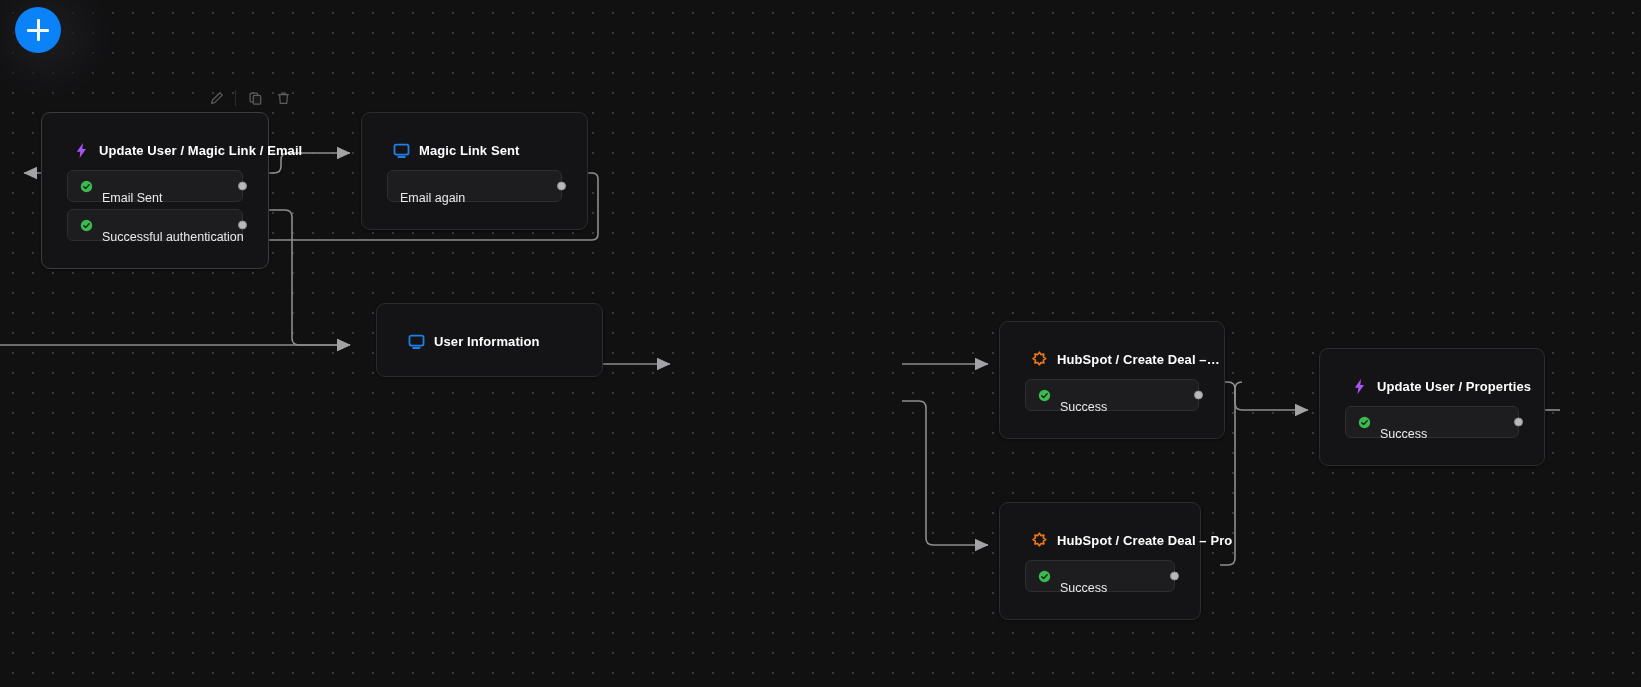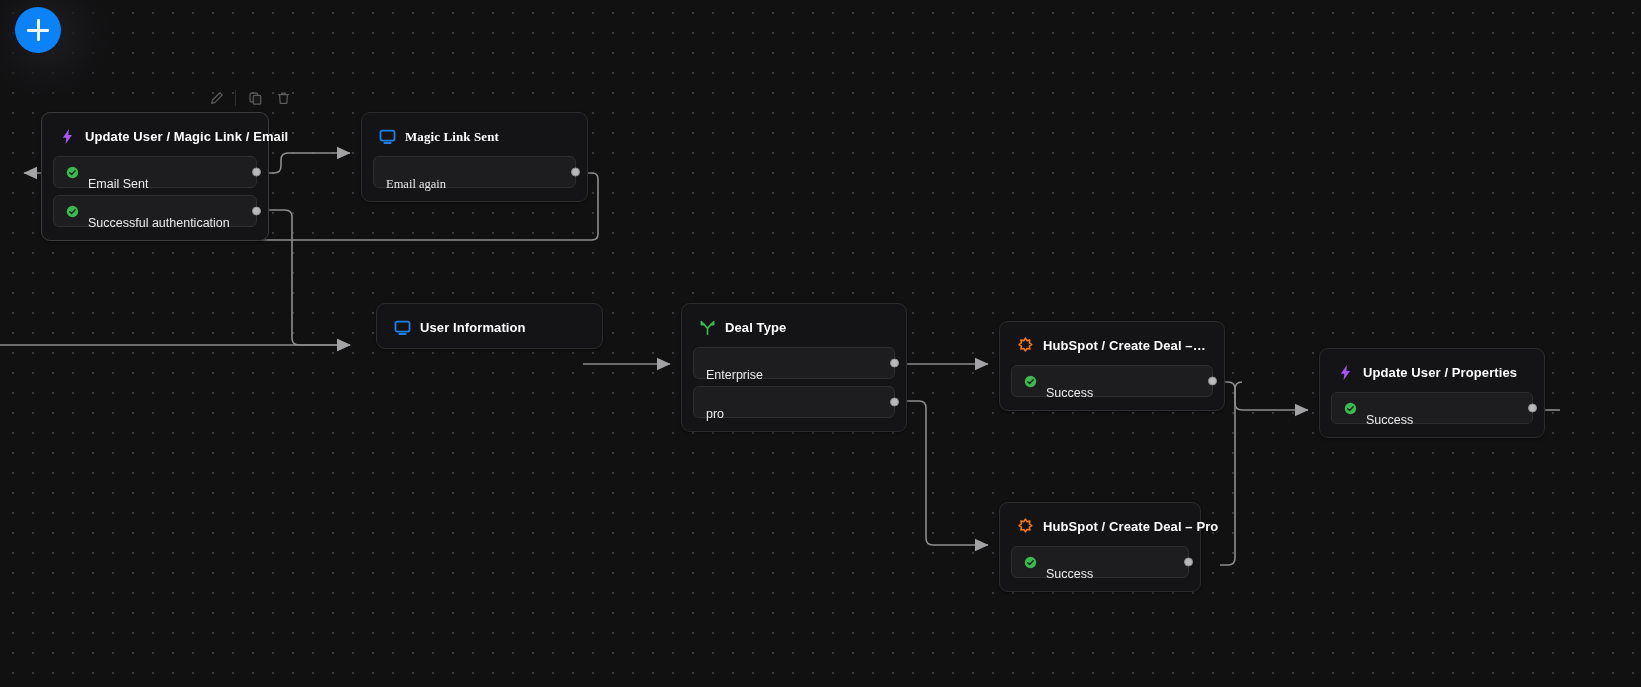--- a/index.html
+++ b/index.html
@@ -45,21 +45,21 @@
     cursor: pointer; border-radius: 3px; opacity: .82;
   }
   .tb-sep { width: 1px; height: 16px; background: #2e2e30; margin: 0 2px; }
 
   
   .node {
     position: absolute;
     background: #141416;
     border: 1px solid #2c2c2e;
     border-radius: 9px;
-    padding: 1px;
+    padding: 15px;
     box-shadow: 0 1px 3px rgba(0,0,0,0.5);
   }
   .node.selected { border-color: #3c3c3f; }
   .node-header {
     display: flex; align-items: center; gap: 9px;
     padding: 14px 16px 11px 16px;
   }
   .node-title {
     color: #ffffff; font-size: 13px; font-weight: 700;
     letter-spacing: .1px; white-space: nowrap;
@@ -78,21 +78,21 @@
   }
   .port-label { color: #e9e9ea; font-size: 12.5px; white-space: nowrap; margin-top: 24px; }
   .check-icon { width: 13px; height: 13px; flex: 0 0 13px; display: block; }
   .port-dot {
     position: absolute; right: -5px; top: 50%; transform: translateY(-50%);
     width: 9px; height: 9px; border-radius: 50%;
     background: #b9b9ba; border: 1px solid #8f8f90;
   }
 
   .node-1 { left: 41px;  top: 112px; width: 228px; }
-  .node-2 { left: 361px; top: 112px; width: 227px; font-family: Liberation Serif, serif; }
+  .node-2 { left: 361px; top: 112px; width: 227px; }
   .node-3 { left: 376px; top: 303px; width: 227px; }
   .node-4 { left: 681px; top: 303px; width: 226px; }
   .node-5 { left: 999px; top: 321px; width: 226px; text-align: right; }
   .node-6 { left: 999px; top: 502px; width: 202px; }
   .node-7 { left: 1319px; top: 348px; width: 226px; }
 </style>
 </head>
 <body>
 
 <div id="canvas">
@@ -199,40 +199,20 @@
   <div class="node node-3">
     <div class="node-header">
       <svg class="node-icon" viewBox="0 0 16 16">
         <rect x="1.4" y="2.4" width="13.2" height="9.4" rx="1.6" fill="none" stroke="#1d7fe8" stroke-width="1.7"></rect>
         <path d="M5 14.1h6" stroke="#1d7fe8" stroke-width="1.7" stroke-linecap="round"></path>
       </svg>
       <span class="node-title">User Information</span>
     </div>
   </div>
 
-  <div class="node node-4">
-    <div class="node-header">
-      <svg class="node-icon" viewBox="0 0 16 16">
-        <path d="M8 14.6V8.8M8 8.8L3.1 3.3M8 8.8l4.9-5.5" fill="none" stroke="#3cb950" stroke-width="1.5" stroke-linecap="round"></path>
-        <path d="M2.2 2.4v2.9h2.9" fill="none" stroke="#3cb950" stroke-width="1.5" stroke-linecap="round" stroke-linejoin="round"></path>
-        <path d="M13.8 2.4v2.9h-2.9" fill="none" stroke="#3cb950" stroke-width="1.5" stroke-linecap="round" stroke-linejoin="round"></path>
-      </svg>
-      <span class="node-title">Deal Type</span>
-    </div>
-    <div class="node-body">
-      <div class="port-row">
-        <span class="port-label">Enterprise</span>
-        <span class="port-dot"></span>
-      </div>
-      <div class="port-row">
-        <span class="port-label">pro</span>
-        <span class="port-dot"></span>
-      </div>
-    </div>
-  </div>
 
   <div class="node node-5">
     <div class="node-header">
       <svg class="node-icon" viewBox="0 0 16 16">
         <path d="M7.9 1.1l1.5 2.3 2.7-.5-.5 2.7 2.3 1.5-2.3 1.5.5 2.7-2.7-.5-1.5 2.3-1.5-2.3-2.7.5.5-2.7L1.9 7.1l2.3-1.5-.5-2.7 2.7.5z" fill="none" stroke="#f07818" stroke-width="1.5" stroke-linejoin="round"></path>
       </svg>
       <span class="node-title">HubSpot / Create Deal –…</span>
     </div>
     <div class="node-body">
       <div class="port-row">

